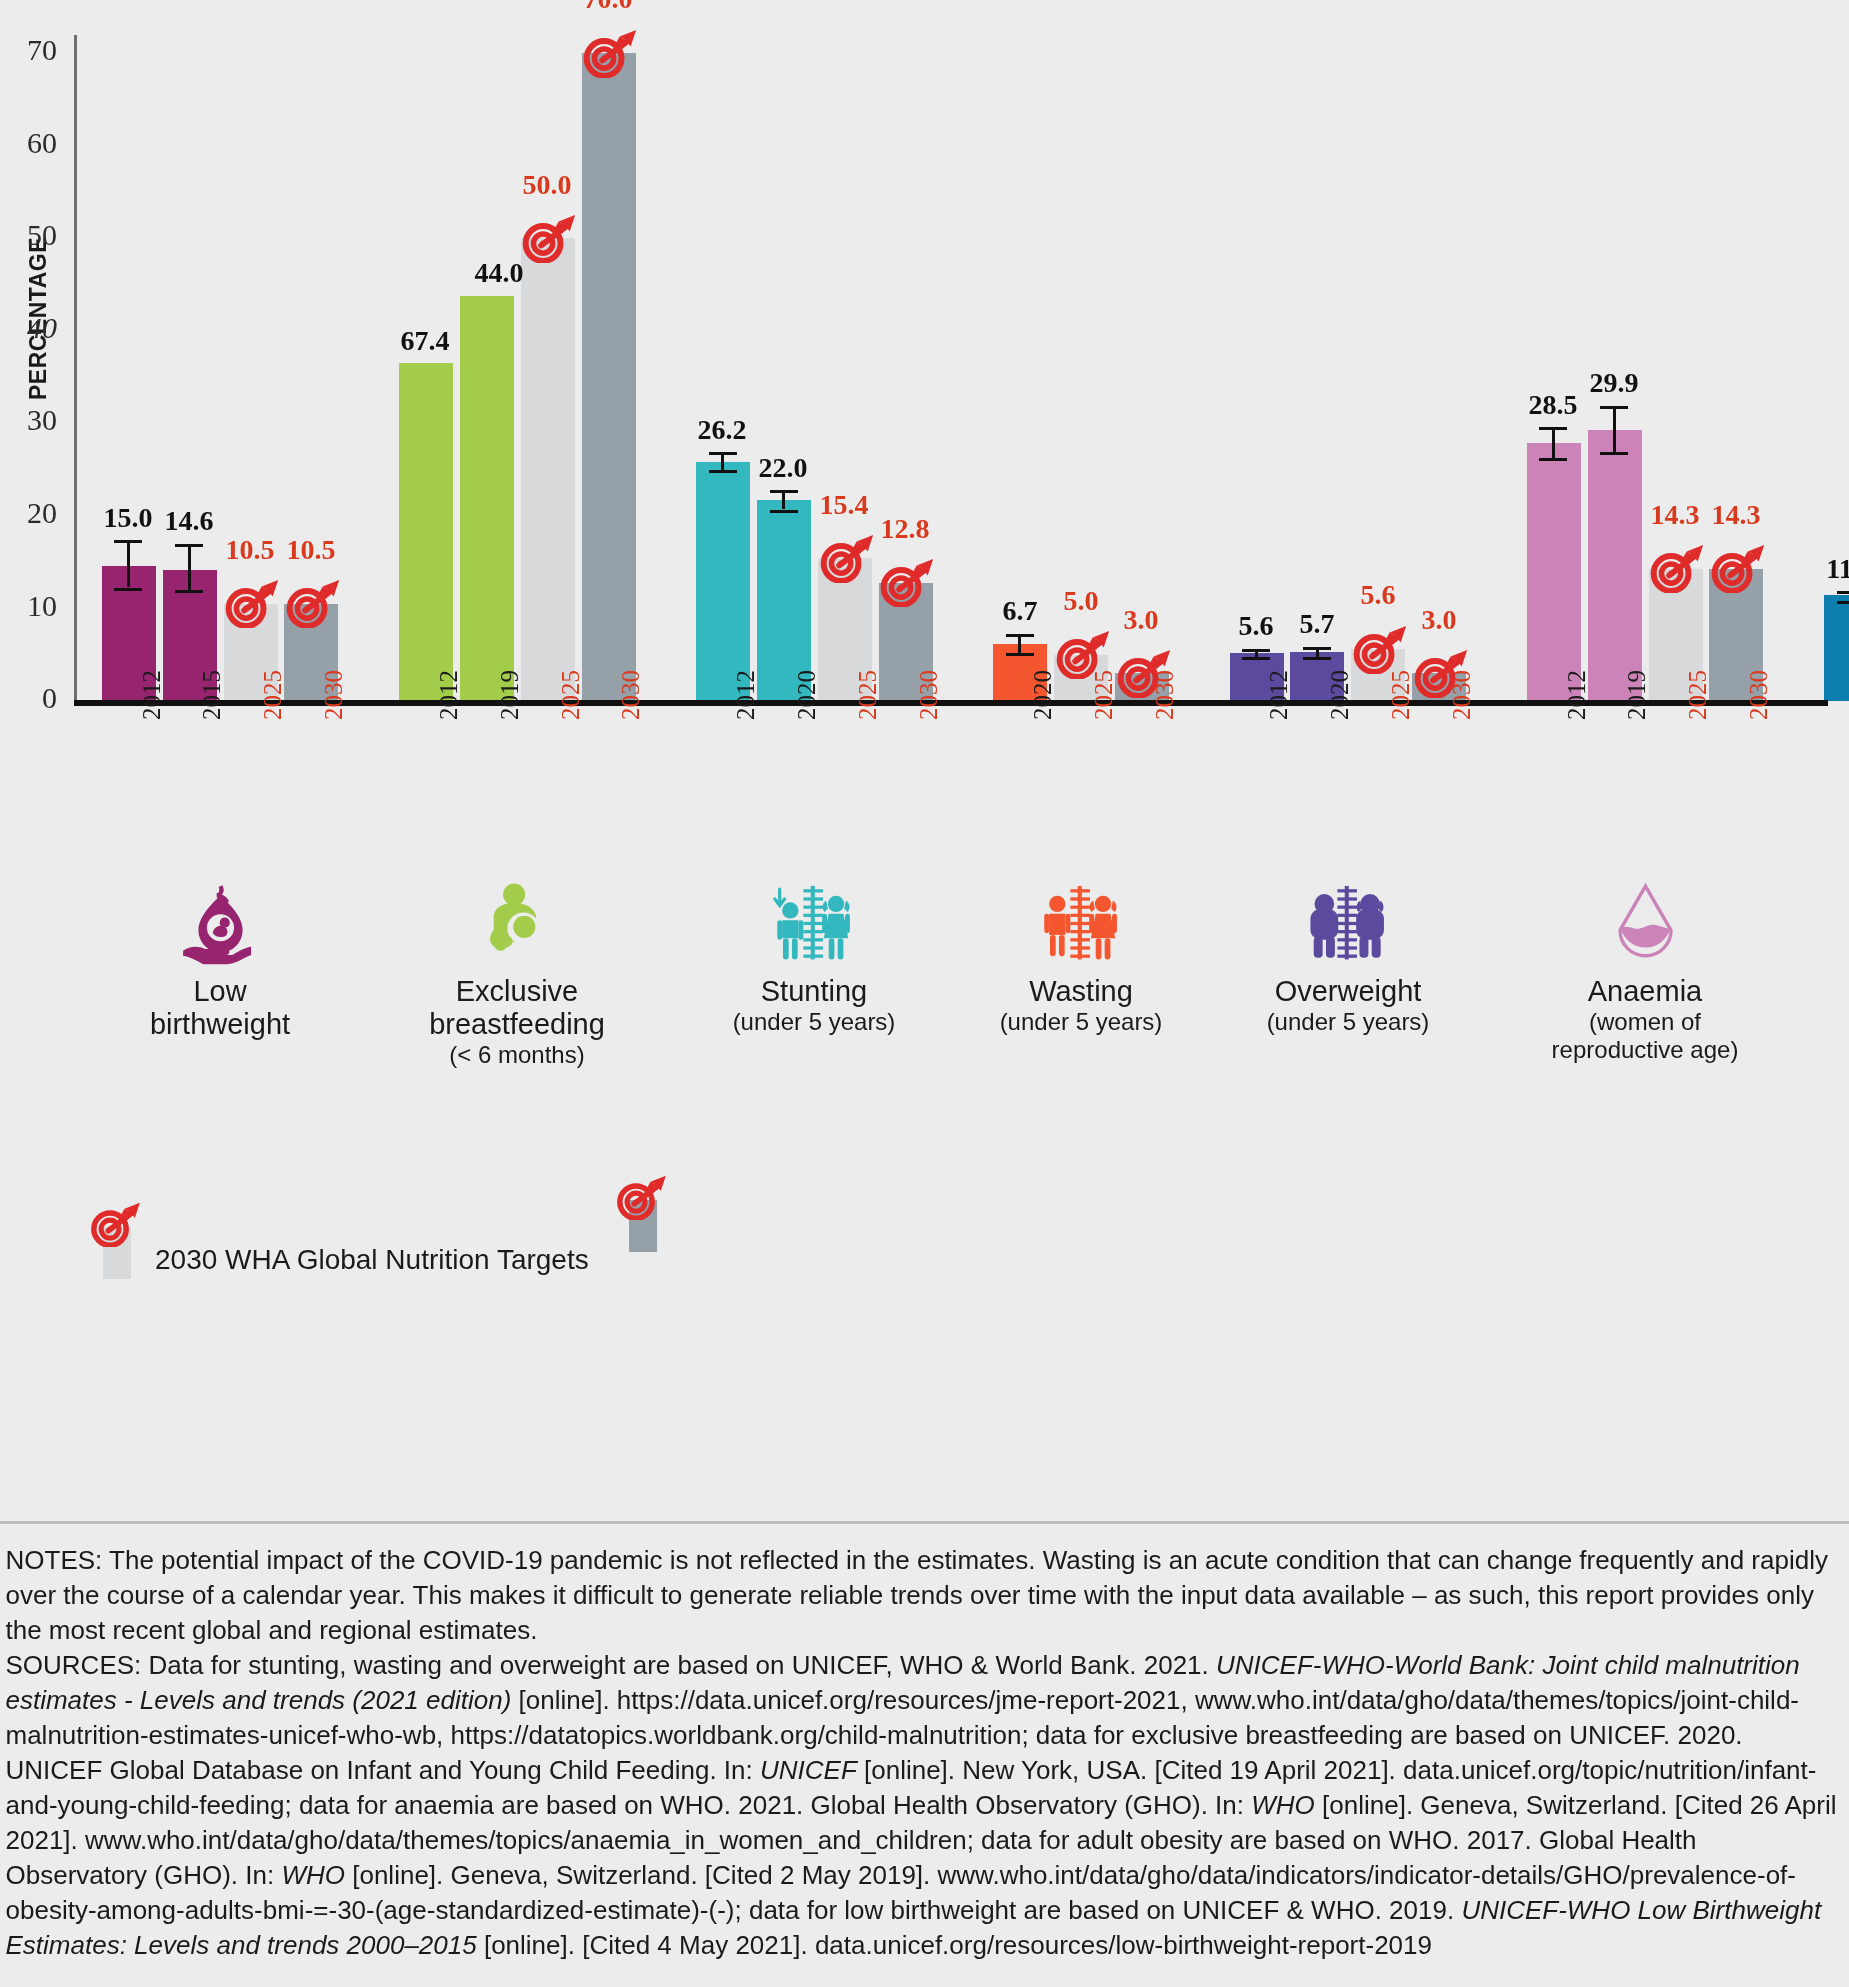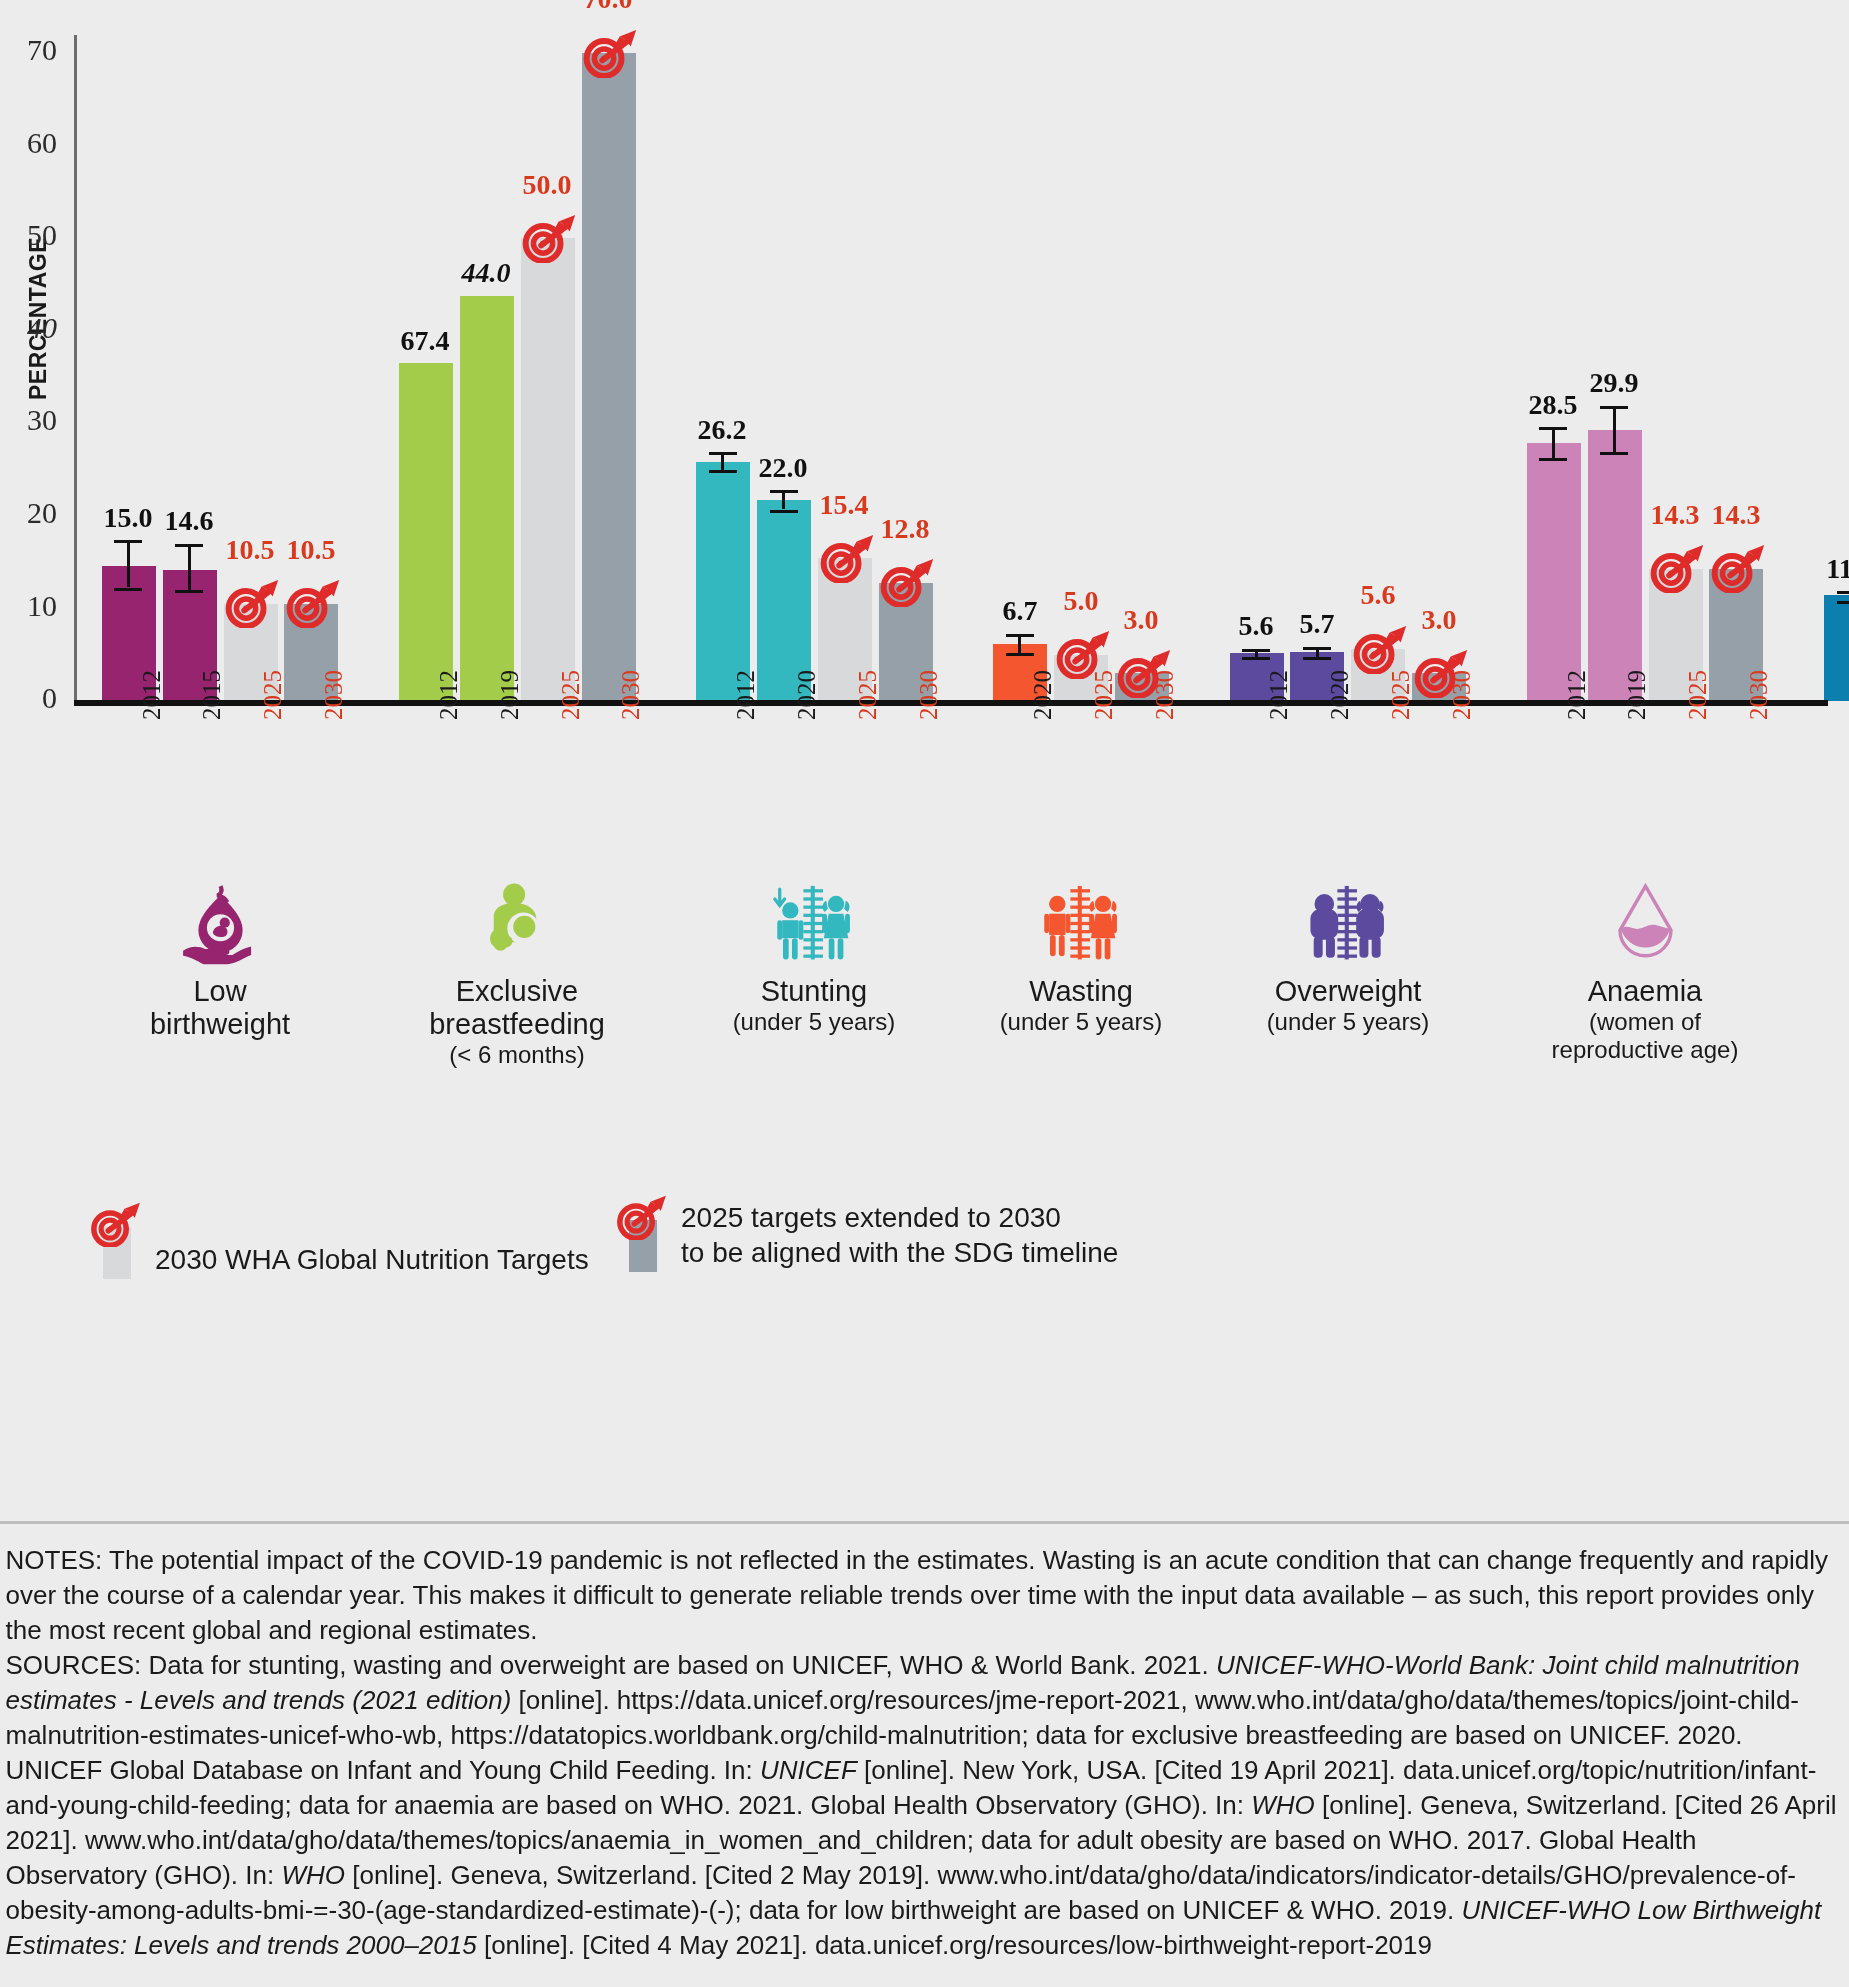--- a/index.html
+++ b/index.html
@@ -349,24 +349,20 @@
               <g>
                 <circle cx="23" cy="33" r="19" fill="none" stroke="#e02b2b" stroke-width="6.5"></circle>
                 <circle cx="23" cy="33" r="10.5" fill="none" stroke="#e02b2b" stroke-width="6"></circle>
                 <circle cx="23" cy="33" r="3.2" fill="#e02b2b"></circle>
                 <path d="M21 35 L50 13" stroke="#e02b2b" stroke-width="6.5" stroke-linecap="round"></path>
                 <path d="M40 9 L58 2 L52 20 L47 13 Z" fill="#e02b2b"></path>
                 <path d="M40 9 L47 13 L44 22 L36 16 Z" fill="#e02b2b"></path>
               </g>
             </svg></div>
         </div>
-        <div class="legend-text">
-          <div>2025 targets extended to 2030</div>
-          <div>to be aligned with the SDG timeline</div>
-        </div>
       </div>
     </div>
 <div class="errbar" style="left: 127px; top: 540px; height: 47px;"></div>
     <div class="errcap" style="left: 114px; top: 540px;"></div>
     <div class="errcap" style="left: 114px; top: 588px;"></div>
     <div class="val-label" style="width: 90px; left: 83px; top: 502px;">15.0</div>
     <div class="errbar" style="left: 188px; top: 544px; height: 46px;"></div>
     <div class="errcap" style="left: 175px; top: 544px;"></div>
     <div class="errcap" style="left: 175px; top: 590px;"></div>
     <div class="val-label" style="width: 90px; left: 144px; top: 505px;">14.6</div>
@@ -386,21 +382,21 @@
         <g>
           <circle cx="23" cy="33" r="19" fill="none" stroke="#e02b2b" stroke-width="6.5"></circle>
           <circle cx="23" cy="33" r="10.5" fill="none" stroke="#e02b2b" stroke-width="6"></circle>
           <circle cx="23" cy="33" r="3.2" fill="#e02b2b"></circle>
           <path d="M21 35 L50 13" stroke="#e02b2b" stroke-width="6.5" stroke-linecap="round"></path>
           <path d="M40 9 L58 2 L52 20 L47 13 Z" fill="#e02b2b"></path>
           <path d="M40 9 L47 13 L44 22 L36 16 Z" fill="#e02b2b"></path>
         </g>
       </svg></div>
     <div class="val-label" style="width: 90px; left: 380px; top: 325px;">67.4</div>
-    <div class="val-label" style="width: 90px; left: 441px; top: 257px; font-style: italic;">44.0</div>
+    <div class="val-label" style="width: 90px; left: 454px; top: 257px;">44.0</div>
     <div class="val-label target" style="width: 90px; left: 502px; top: 169px;">50.0</div>
     <div class="dart" style="left: 522px; top: 213px;"><svg viewBox="0 0 60 54" width="55" height="50">
         <g>
           <circle cx="23" cy="33" r="19" fill="none" stroke="#e02b2b" stroke-width="6.5"></circle>
           <circle cx="23" cy="33" r="10.5" fill="none" stroke="#e02b2b" stroke-width="6"></circle>
           <circle cx="23" cy="33" r="3.2" fill="#e02b2b"></circle>
           <path d="M21 35 L50 13" stroke="#e02b2b" stroke-width="6.5" stroke-linecap="round"></path>
           <path d="M40 9 L58 2 L52 20 L47 13 Z" fill="#e02b2b"></path>
           <path d="M40 9 L47 13 L44 22 L36 16 Z" fill="#e02b2b"></path>
         </g>

